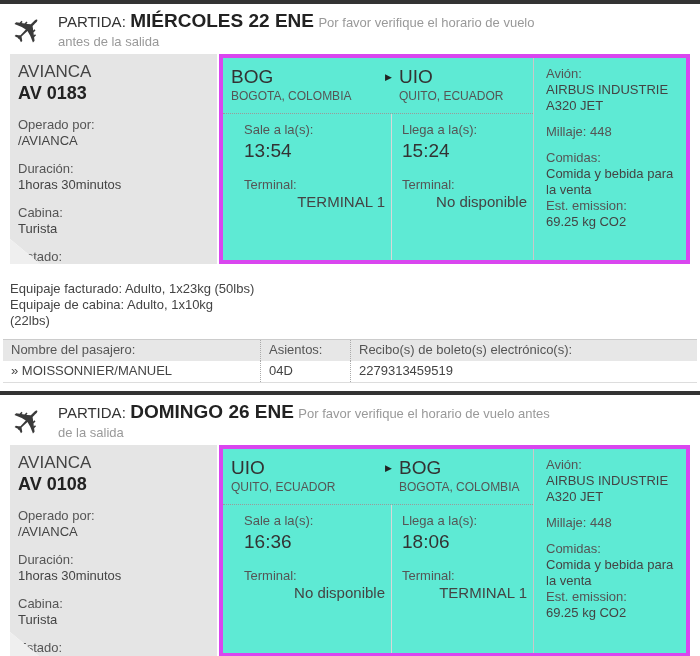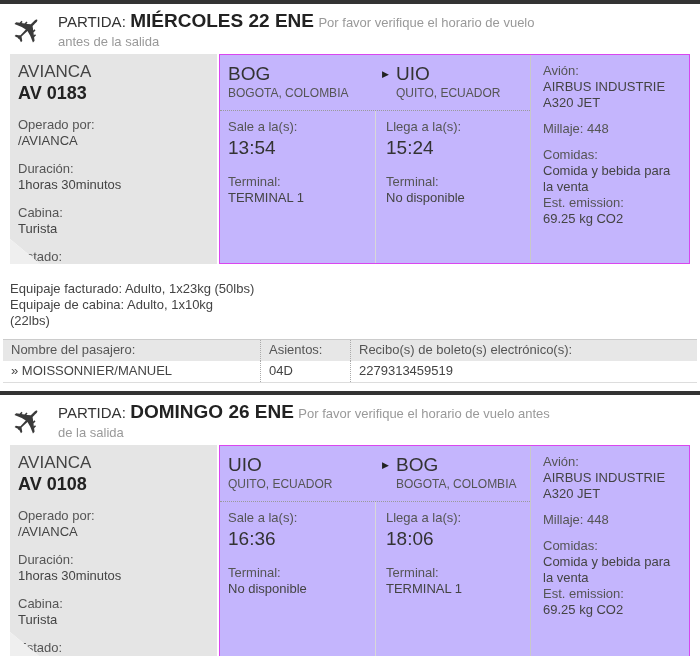--- a/index.html
+++ b/index.html
@@ -25,36 +25,36 @@
     width:207px; background:#e5e5e5; padding:8px 10px 0 8px;
     clip-path:polygon(0 0,100% 0,100% 100%,30px 100%,0 calc(100% - 25px));
   }
   .fold { position:absolute; left:0; bottom:0; width:30px; height:25px;
           background:#efefef; clip-path:polygon(0 0,100% 100%,0 100%); }
   .airline { font-size:17px; color:#444; }
   .fno { font-size:18px; font-weight:bold; color:#222; margin:1px 0 13px; }
   .lp-group { margin-bottom:12px; font-size:13px; color:#555; line-height:16px; }
   .lp-group .val { color:#444; }
 
-  .detail-box { flex:1; border:1px solid #d946ef; margin-left:2px; display:flex; background:#c4b5fd; }
+  .detail-box { flex:1; border:4px solid #d946ef; margin-left:2px; display:flex; background:#5eead4; }
   .mid { width:310px; display:flex; flex-direction:column; }
   .route-row { display:flex; padding:8px 0 0 8px; height:56px; border-bottom:1px dotted #9a9a9a; }
   .o-block { width:154px; }
   .arrow { width:14px; padding-top:6px; font-family:"DejaVu Sans", sans-serif;
            font-size:9px; color:#222; }
   .d-block { flex:1; }
   .code { font-size:19px; color:#333; line-height:22px; }
   .city { font-size:12px; color:#555; margin-top:1px; }
 
   .times { display:flex; flex:1; }
-  .dep { width:156px; border-right:1px solid #d8d8d8; padding:8px 6px 0 8px; }
+  .dep { width:156px; border-right:1px solid #d8d8d8; padding:8px 6px 0 8px;margin-left:13px; }
   .arr { flex:1; padding:8px 6px 0 10px; }
   .t-label { font-size:13px; color:#555; }
   .t-time { font-size:19px; color:#333; margin:3px 0 15px; }
-  .term-val { font-size:13px; color:#444; margin-top:1px; }
+  .term-val { font-size:15px; color:#444; margin-top:1px;text-align:right; }
 
   .right-col { flex:1; border-left:1px solid #c9c9c9; padding:8px 8px 0 12px;
                font-size:13px; color:#555; line-height:16px; }
   .rc-group { margin-bottom:10px; }
   .rc-group .val { color:#444; }
 
   .baggage { margin:17px 0 0 10px; font-size:13px; color:#444; line-height:16px; max-width:340px; }
 
   .ptable { margin:10px 3px 0; border-top:1px solid #cccccc; border-bottom:1px solid #dddddd; font-size:13px; }
   .pt-row { display:flex; }

